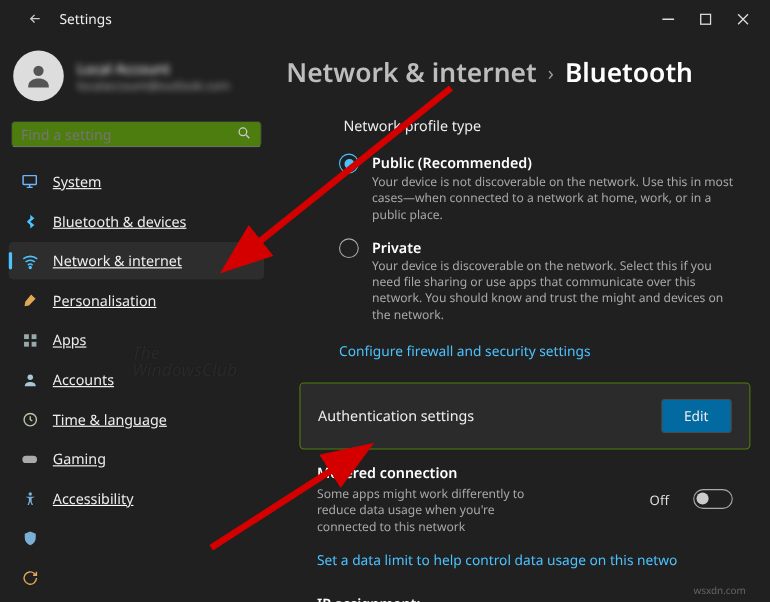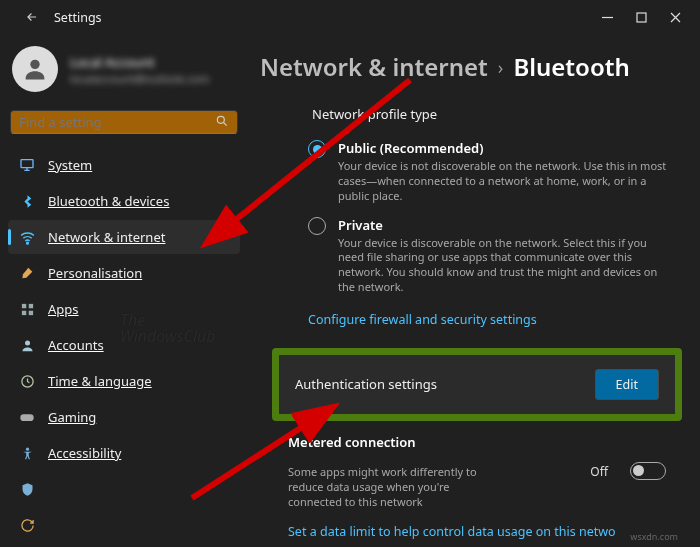--- a/index.html
+++ b/index.html
@@ -11,21 +11,21 @@
   .titlebar .ctl { width:34px; height:28px; display:flex; align-items:center; justify-content:center; color:#ddd; }
 
   .layout { display:flex; height:calc(100% - 34px); }
   .sidebar { width:248px; padding:6px 8px 6px 8px; display:flex; flex-direction:column; overflow:hidden; }
   .profile { display:flex; align-items:center; gap:12px; padding:6px 4px 14px 4px; }
   .avatar { width:46px; height:46px; border-radius:50%; background:#ddd; display:flex; align-items:center; justify-content:center; }
   .avatar svg { width:28px; height:28px; fill:#555; }
   .profile-text .name { font-size:13px; color:#fff; filter: blur(3px); }
   .profile-text .email { font-size:11px; color:#aaa; filter: blur(3px); }
 
-  .search { margin:4px 2px 14px 2px; height:32px; background:#a16207; border:1px solid #353535; border-bottom:1.5px solid #777; border-radius:4px; display:flex; align-items:center; padding:0 8px; }
+  .search { margin:4px 2px 14px 2px; height:32px; background:#4d7c0f; border:1px solid #353535; border-bottom:1.5px solid #777; border-radius:4px; display:flex; align-items:center; padding:0 8px; }
   .search input { flex:1; background:transparent; border:none; outline:none; color:#ccc; font-size:13px; }
   .search .sicon { color:#ccc; }
 
   .navlist { display:flex; flex-direction:column; gap:2px;text-decoration:underline; }
   .nav-item { display:flex; align-items:center; gap:12px; padding:8px 10px; border-radius:4px; font-size:13px; color:#eee; cursor:pointer; }
   .nav-item.selected { background:#2d2d2d; position:relative; }
   .nav-item.selected::before { content:""; position:absolute; left:0; top:9px; bottom:9px; width:3px; background:#4cc2ff; border-radius:2px; }
   .nav-item .nicon { width:18px; height:18px; display:flex; align-items:center; justify-content:center; }
 
   .main { flex:1; padding:6px 12px 6px 4px; overflow-y:auto; position:relative; }
@@ -39,28 +39,28 @@
   .radio-row { display:flex; gap:12px; padding:6px 20px 6px 56px; }
   .radio { width:18px; height:18px; border:1.5px solid #aaa; border-radius:50%; flex-shrink:0; margin-top:1px; display:flex; align-items:center; justify-content:center; }
   .radio.checked { border-color:#4cc2ff; }
   .radio.checked::after { content:""; width:9px; height:9px; background:#4cc2ff; border-radius:50%; }
   .opt-texts { flex:1; }
   .opt-title { font-size:13px; color:#fff; font-weight:600; }
   .opt-desc { font-size:11px; color:#a8a8a8; line-height:1.35; margin-top:2px; }
 
   .link { color:#4cc2ff; font-size:12.5px; padding:10px 8px 10px 56px; cursor:pointer; }
 
-  .card { background:#2b2b2b; border:7px solid #4d7c0f; border-radius:4px; padding:14px 16px; margin:10px 6px 0 20px; display:flex; align-items:center; gap:16px; }
+  .card { background:#2b2b2b; border:1px solid #4d7c0f; border-radius:4px; padding:14px 16px; margin:10px 6px 0 20px; display:flex; align-items:center; gap:16px; }
   .card .ct { font-size:13px; color:#eee; }
   .edit-btn { margin-left:auto; background:#0369a1; border:1px solid #4a4a4a; color:#eee; font-size:12.5px; padding:6px 20px; border-radius:3px; cursor:pointer; }
 
   .metered { display:flex; align-items:center; gap:20px; padding:12px 22px 4px 36px; }
   .metered .mt { flex:1; }
   .metered .mtitle { font-size:13px; color:#fff; font-weight:600; }
-  .metered .mdesc { font-size:11px; color:#a8a8a8; line-height:1.35; margin-top:14px; max-width:190px; }
+  .metered .mdesc { font-size:11px; color:#a8a8a8; line-height:1.35; margin-top:4px; max-width:190px; }
   .off-label { font-size:12px; color:#ddd; margin-right:2px; }
   .toggle { width:36px; height:18px; border:1.3px solid #aaa; border-radius:10px; position:relative; cursor:pointer; }
   .toggle::after { content:""; width:11px; height:11px; background:#ccc; border-radius:50%; position:absolute; left:2px; top:2px; }
 
   .link2 { color:#4cc2ff; font-size:12.5px; padding:10px 8px 10px 36px; cursor:pointer; }
   .ip-label { font-size:13px; font-weight:600; padding:12px 8px 0 36px; color:#fff; }
 
   .watermark { position:absolute; left:120px; top:312px; color:#2a2a2a; font-size:16px; font-style:italic; font-family:serif; line-height:1; pointer-events:none; text-shadow:0 0 1px #1a1a1a; }
   .bottom-right { position:absolute; right:22px; bottom:4px; font-size:9px; color:#666; }
 

